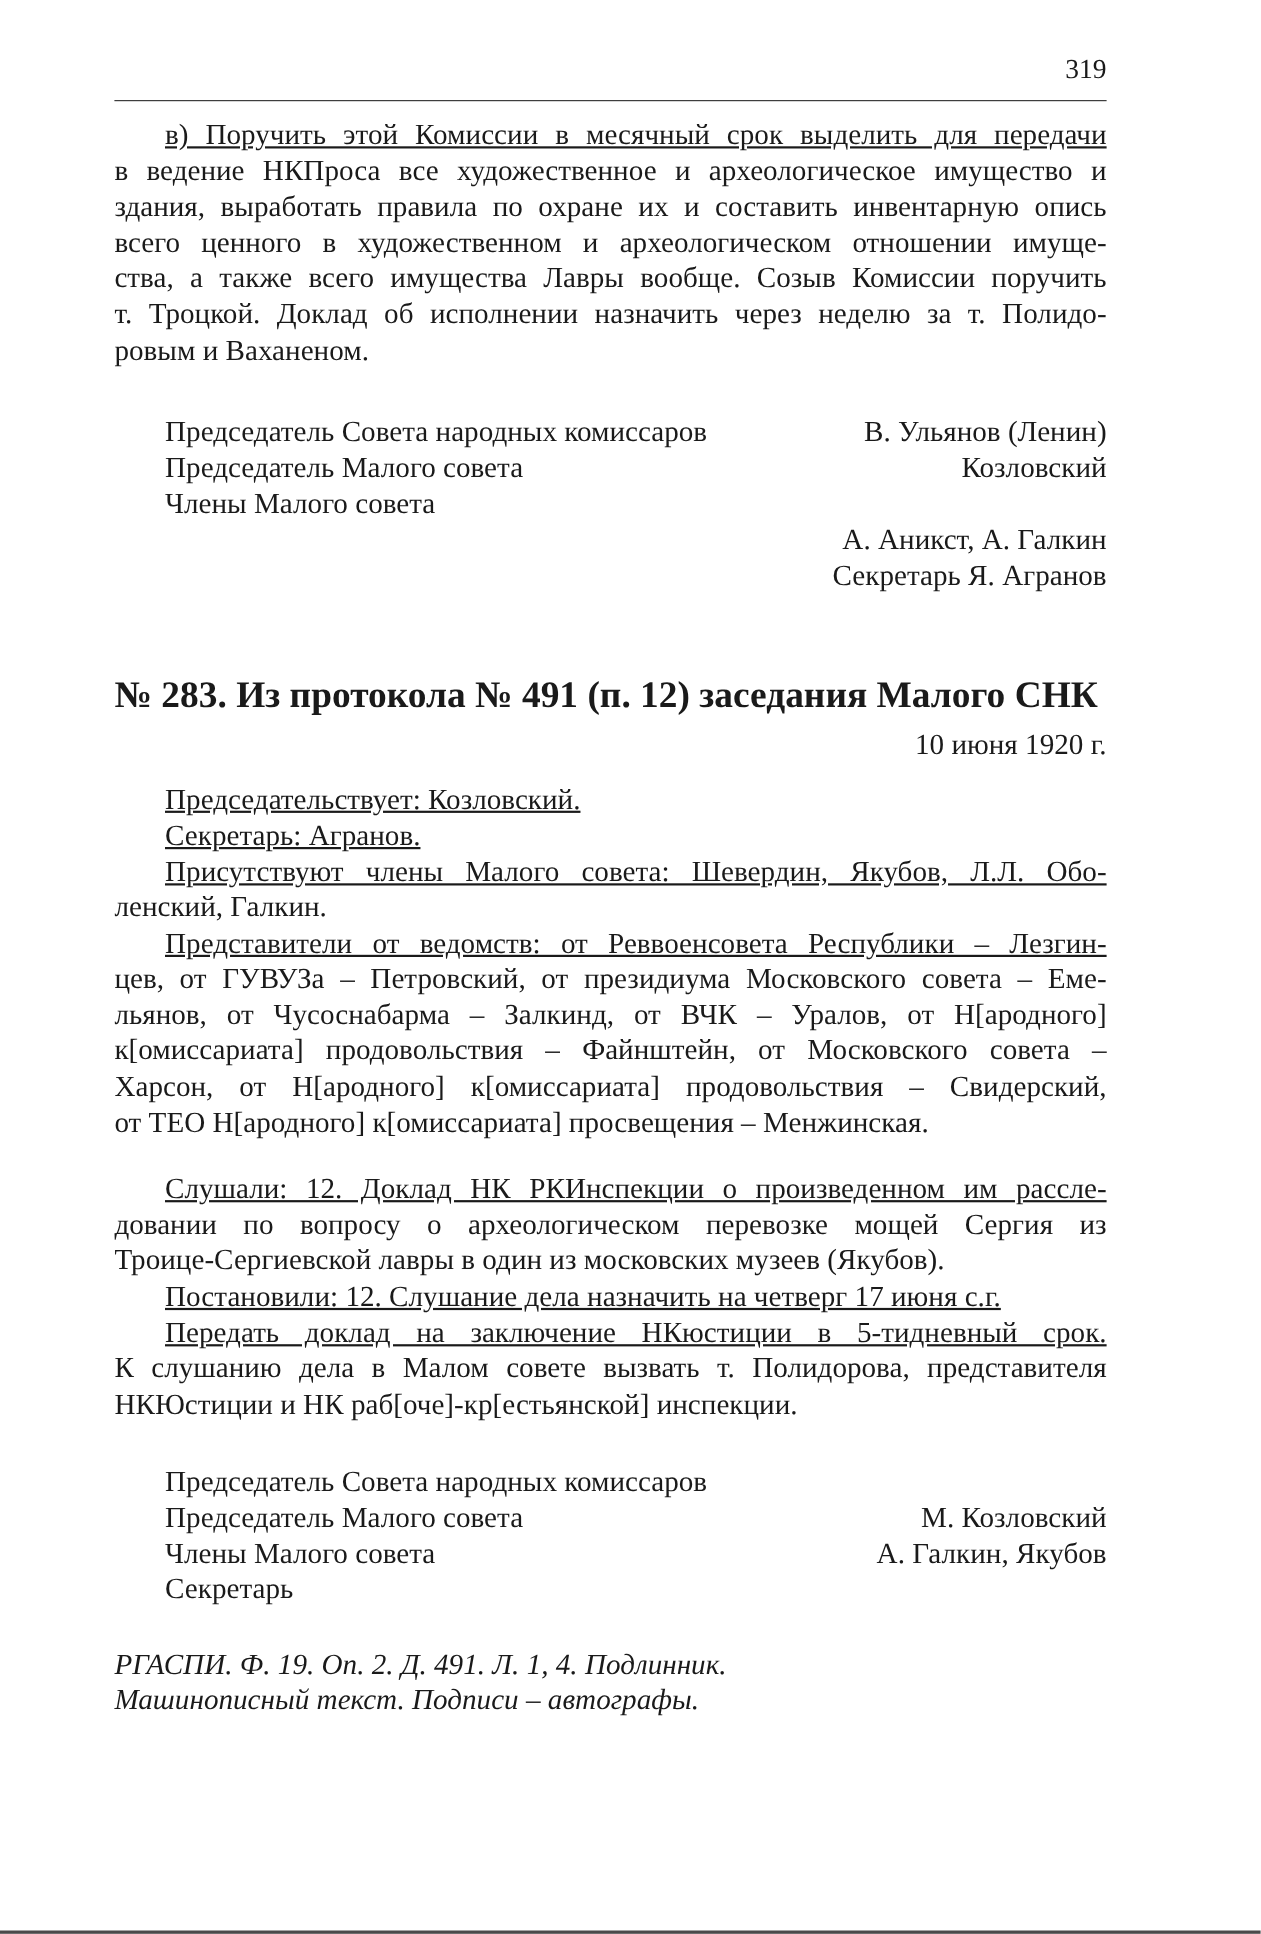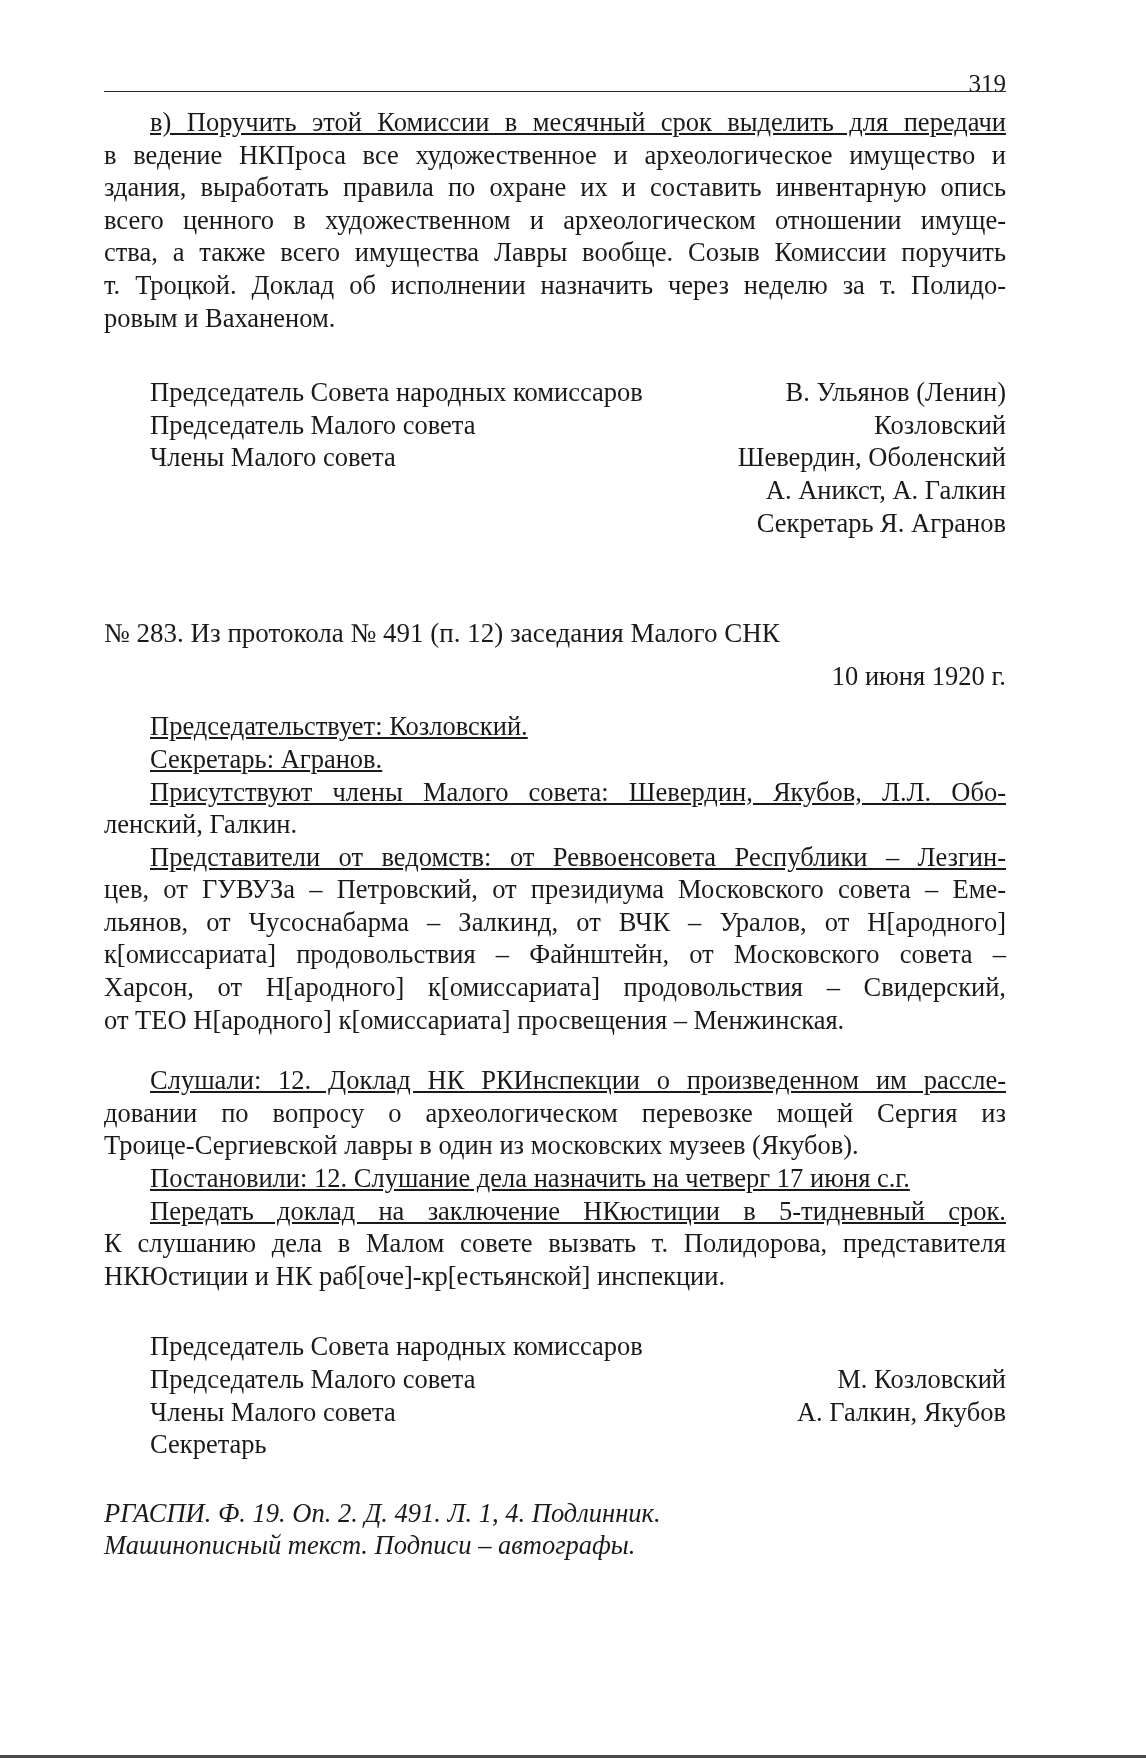--- a/index.html
+++ b/index.html
@@ -1,30 +1,30 @@
 <!DOCTYPE html>
 <html><head>
 <meta charset="utf-8">
 <style>
   html, body { margin: 0; padding: 0; background: #ffffff; }
   body { width: 1146px; height: 1758px; position: relative; overflow: hidden;
          font-family: "Liberation Serif", "DejaVu Serif", serif; color: #1a1a1a; }
-  .page-number { position: absolute; top: 50px; right: 140px; font-size: 25px; line-height: 28px; margin-top: 20px; }
+  .page-number { position: absolute; top: 50px; right: 140px; font-size: 25px; line-height: 28px; }
   .header-rule { position: absolute; top: 91px; left: 104px; width: 902px; height: 0;
                  border-top: 1.6px solid #2a2a2a; }
   .column { position: absolute; left: 104px; width: 902px; top: 106px;
             font-size: 26.5px; line-height: 32.6px; }
   .line { display: block; white-space: nowrap; text-align: justify; text-align-last: justify; height: 32.6px; }
   .line.last { text-align-last: left; }
   .line.indent { padding-left: 46px; text-decoration: underline; }
   .line.right { text-align-last: right; }
   .sig-row { display: flex; justify-content: space-between; height: 32.6px; padding-left: 46px; white-space: nowrap; }
   .sig-row .name { text-align: left; }
   .archive { font-style: italic; white-space: nowrap; }
-  .heading { font-weight: normal; font-size: 27px; white-space: nowrap; height: 32.6px; }
+  .heading { font-weight: bold; font-size: 34px; white-space: nowrap; height: 32.6px; }
   .bottom-bar { position: absolute; left: 0; bottom: 0; width: 1146px; height: 3px; background: #4a4a4a; }
 </style>
 </head>
 <body>
 
 <div>
   <div class="page-number">319</div>
   <div class="header-rule"></div>
 
   <div class="column">
@@ -45,21 +45,20 @@
       <div class="sig-row">
         <span>Председатель Совета народных комиссаров</span>
         <span class="name">В. Ульянов (Ленин)</span>
       </div>
       <div class="sig-row">
         <span>Председатель Малого совета</span>
         <span class="name">Козловский</span>
       </div>
       <div class="sig-row">
         <span>Члены Малого совета</span>
-        <span class="name">Шевердин, Оболенский</span>
       </div>
       <div class="sig-row">
         <span></span>
         <span class="name">А. Аникст, А. Галкин</span>
       </div>
       <div class="sig-row">
         <span></span>
         <span class="name">Секретарь Я. Агранов</span>
       </div>
     </div>

